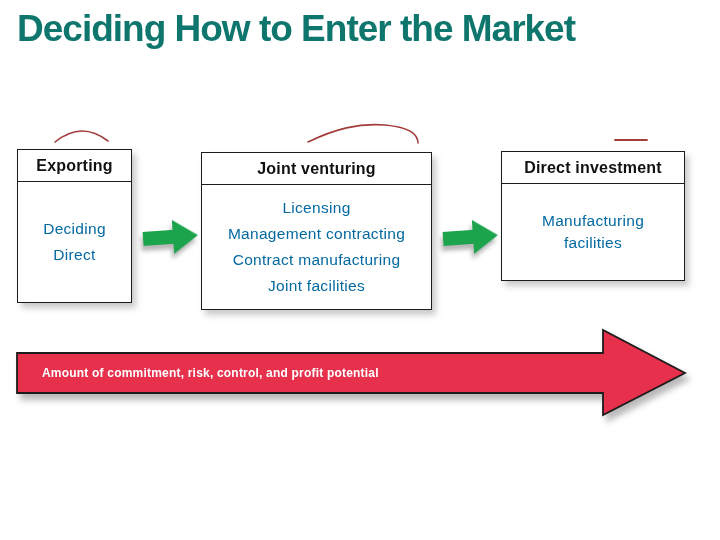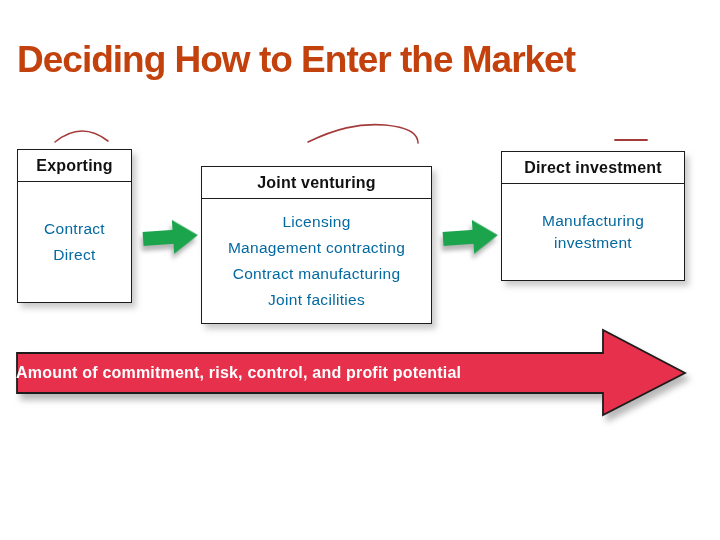--- a/index.html
+++ b/index.html
@@ -8,35 +8,35 @@
     --pen-red:#A33B3B;
     --ink:#1c1c1c;
   }
   *{margin:0;padding:0;box-sizing:border-box;}
   html,body{width:720px;height:540px;background:#ffffff;overflow:hidden;}
   body{font-family:"Liberation Sans", sans-serif;position:relative;}
 
   .slide{position:absolute;inset:0;background:#ffffff;}
 
   .title{
-    position:absolute;left:17px;top:39px;width:700px;
+    position:absolute;left:17px;top:8px;width:700px;
     font-size:37px;font-weight:bold;letter-spacing:-1px;
-    color:#c2410c;white-space:nowrap;
+    color:#0f766e;white-space:nowrap;
   }
 
   .pen-marks{position:absolute;left:0;top:105px;width:720px;height:60px;color:var(--pen-red);}
 
   .box{
     position:absolute;background:#ffffff;
     border:1.6px solid var(--ink);
     box-shadow:4px 5px 6px rgba(140,140,140,.45);
     display:flex;flex-direction:column;
   }
   .box1{left:17px;top:149px;width:115px;height:154px;}
-  .box2{left:201px;top:166px;width:231px;height:158px;}
+  .box2{left:201px;top:152px;width:231px;height:158px;}
   .box3{left:501px;top:151px;width:184px;height:130px;}
 
   .box-header{
     flex:0 0 auto;height:32px;border-bottom:1.6px solid var(--ink);
     display:flex;align-items:center;justify-content:center;
     font-weight:bold;font-size:16px;color:#111;letter-spacing:.2px;
     white-space:nowrap;
   }
   .box-body{
     flex:1 1 auto;display:flex;flex-direction:column;
@@ -56,42 +56,42 @@
   .arrow1{left:140px;top:211px;}
   .arrow2{left:440px;top:211px;}
 
   .red-arrow-svg{
     position:absolute;left:16px;top:325px;width:684px;height:95px;
     color:var(--red-arrow);
     filter:drop-shadow(4px 6px 3px rgba(125,125,125,.55));
   }
   .red-arrow-label{
     position:absolute;left:16px;top:353px;width:587px;height:40px;
-    display:flex;align-items:center;
-    color:#ffffff;font-weight:bold;font-size:16px;letter-spacing:.2px;
+    display:flex;align-items:center;padding-left:26px;
+    color:#ffffff;font-weight:bold;font-size:12px;letter-spacing:.2px;
     white-space:nowrap;
   }
 </style>
 </head>
 <body>
 
 <div class="slide">
 
   <h1 class="title">Deciding How to Enter the Market</h1>
 
   <svg class="pen-marks" viewBox="0 0 720 60" aria-hidden="true">
     <path d="M 55 37 Q 81.5 15.5 108 36" fill="none" stroke="currentColor" stroke-width="1.6" stroke-linecap="round"></path>
     <path d="M 308 37 C 335 24 358 18 385 20 C 400 21.5 410 25 414 29 C 417 32 418 35 418 38" fill="none" stroke="currentColor" stroke-width="1.6" stroke-linecap="round"></path>
     <path d="M 615 35 L 647 35" fill="none" stroke="currentColor" stroke-width="1.8" stroke-linecap="round"></path>
   </svg>
 
   <div class="box box1">
     <div class="box-header">Exporting</div>
     <div class="box-body">
-      <div class="box-item">Contract</div>
+      <div class="box-item">Deciding</div>
       <div class="box-item">Direct</div>
     </div>
   </div>
 
   <svg class="green-arrow arrow1" viewBox="0 0 62 52" aria-hidden="true">
     <polygon points="3,19 33,19 33,9 58,26 33,43 33,33 3,33" fill="currentColor"></polygon>
   </svg>
 
   <div class="box box2">
     <div class="box-header">Joint venturing</div>
@@ -103,21 +103,21 @@
     </div>
   </div>
 
   <svg class="green-arrow arrow2" viewBox="0 0 62 52" aria-hidden="true">
     <polygon points="3,19 33,19 33,9 58,26 33,43 33,33 3,33" fill="currentColor"></polygon>
   </svg>
 
   <div class="box box3">
     <div class="box-header">Direct investment</div>
     <div class="box-body">
-      <div class="box-item" style="max-width:150px;">Manufacturing investment</div>
+      <div class="box-item" style="max-width:150px;">Manufacturing facilities</div>
     </div>
   </div>
 
   <svg class="red-arrow-svg" viewBox="0 0 684 95" aria-hidden="true">
     <polygon points="1,28 587,28 587,5 669,48 587,90 587,68 1,68" fill="currentColor" stroke="#1c1c1c" stroke-width="1.8" stroke-linejoin="miter"></polygon>
   </svg>
   <div class="red-arrow-label">Amount of commitment, risk, control, and profit potential</div>
 
 </div>
 

